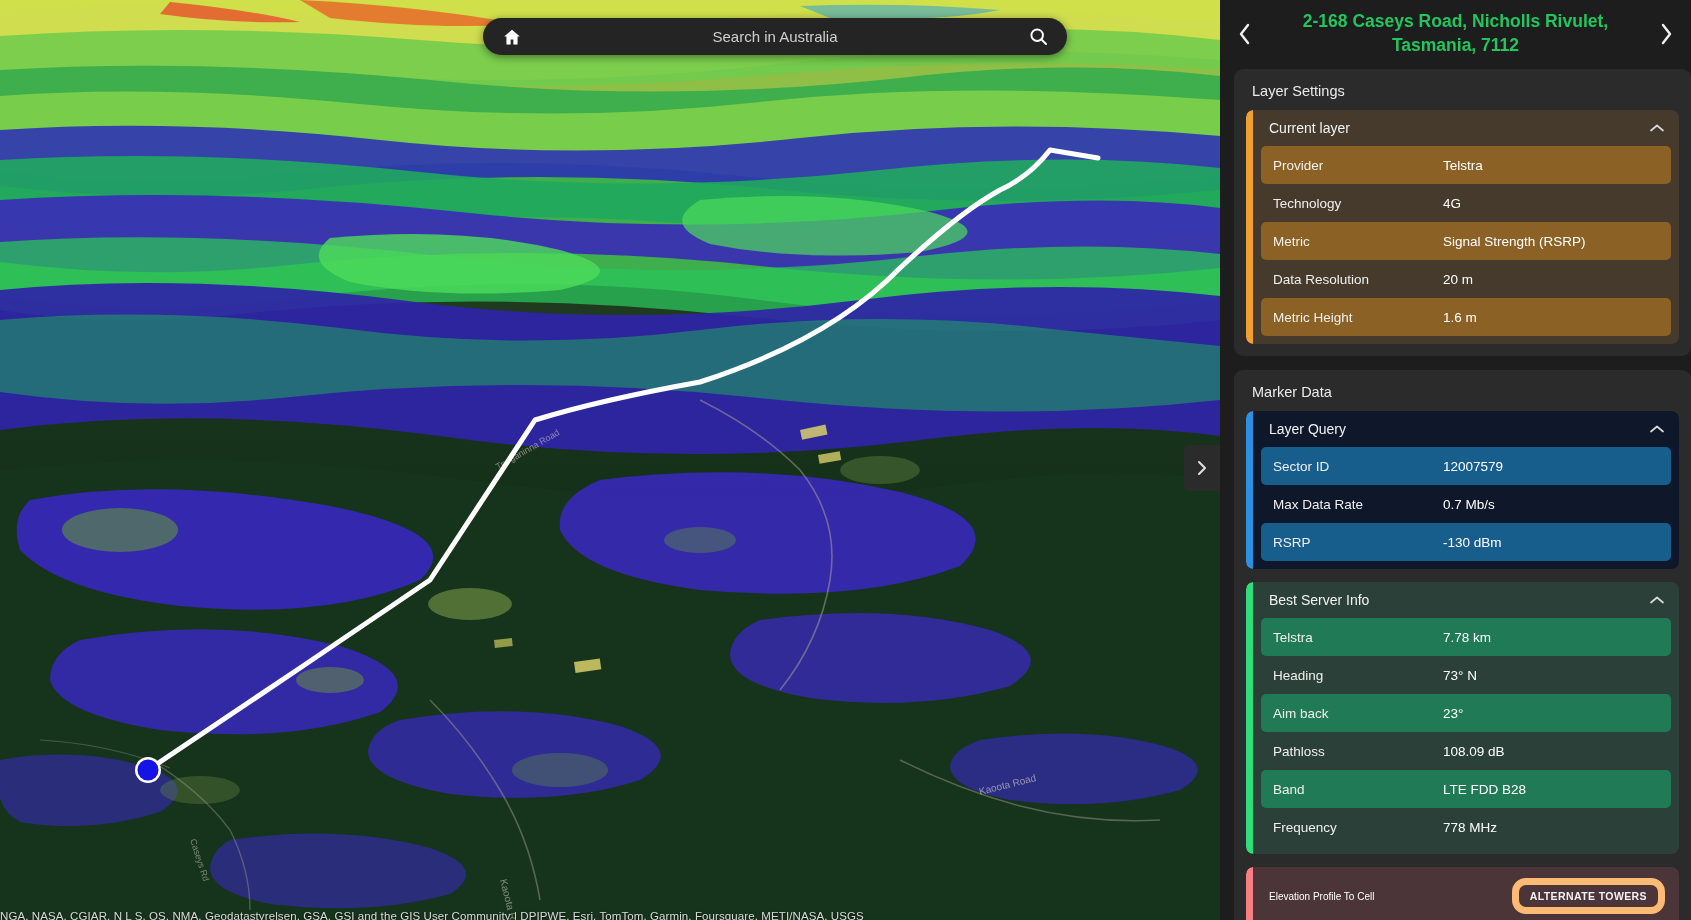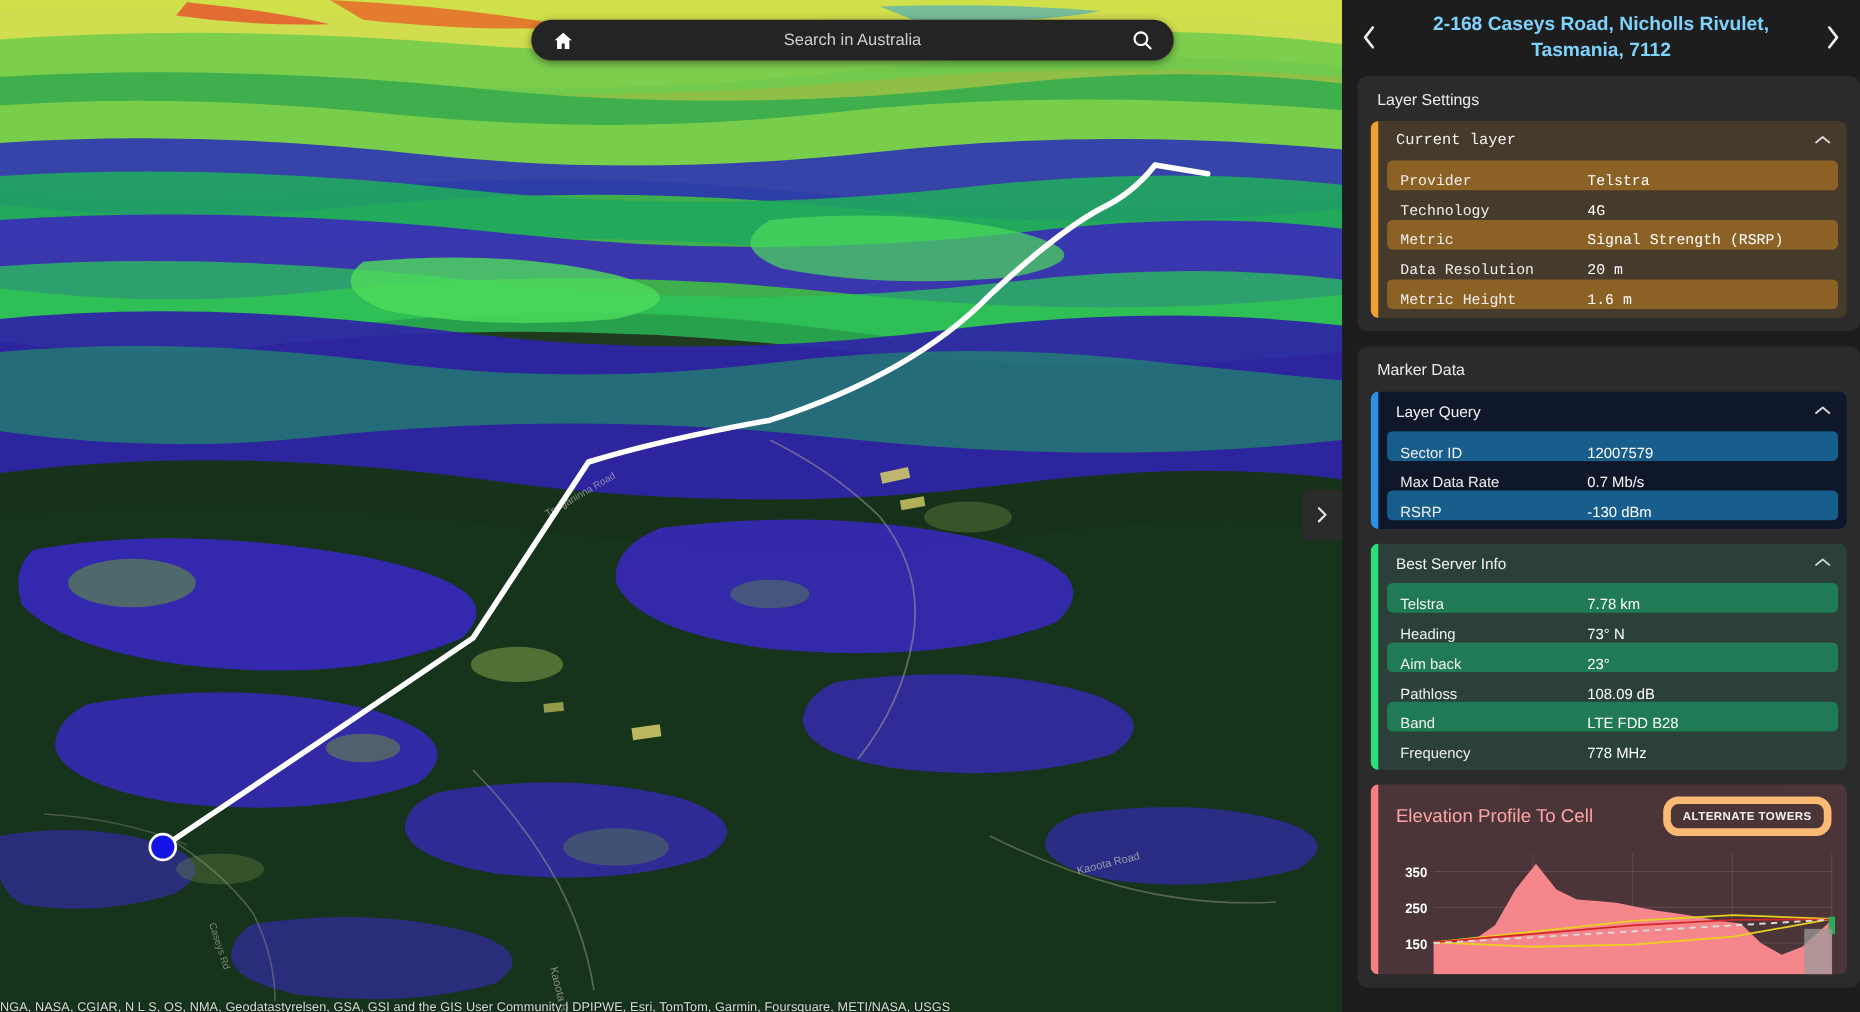--- a/index.html
+++ b/index.html
@@ -96,21 +96,21 @@
     min-height: 64px;
   }
   .sb-nav {
     width: 34px; height: 38px;
     display: flex; align-items: center; justify-content: center;
     cursor: pointer; flex: 0 0 auto;
   }
   .sb-title {
     flex: 1 1 auto;
     text-align: center;
-    color: #7dd3fc;
+    color: #22c55e;
     font-size: 17.5px;
     font-weight: bold;
     line-height: 1.35;
     padding: 0 4px;
   }
 
   .sb-scroll {
     flex: 1 1 auto;
     overflow: hidden;
     padding: 0 0 0 14px;
@@ -143,32 +143,32 @@
   }
   .group-inner { border-radius: 0 7px 7px 0; overflow: hidden; }
   .group-head {
     display: flex; align-items: center; justify-content: space-between;
     padding: 9px 14px 9px 16px;
     cursor: pointer;
   }
   .group-head-label { color: #f2f2f2; font-size: 14px; }
   .group-rows { padding: 0 8px 8px 8px; }
   .row {
-    display: flex; align-items: flex-end;
-    height: 27px;
+    display: flex; align-items: center;
+    height: 38px;
     padding: 0 10px 0 12px;
     border-radius: 5px;
     margin-bottom: 0;
   }
   .row .k { color: #f0efee; font-size: 13.5px; flex: 0 0 170px; }
   .row .v { color: #ffffff; font-size: 13.5px; flex: 1 1 auto; }
 
   
   .g-amber .group-bar { background: #f0a030; }
-  .g-amber .group-inner { background: #453a2c; font-family: Liberation Mono, monospace; }
+  .g-amber .group-inner { background: #453a2c; }
   .g-amber .row.alt { background: #8c6125; }
 
   
   .g-blue .group-bar { background: #2e90e0; }
   .g-blue .group-inner { background: #0f172a; }
   .g-blue .row.alt { background: #175e8c; }
 
   
   .g-green .group-bar { background: #2fdc7a; }
   .g-green .group-inner { background: #2a4038; }
@@ -176,21 +176,21 @@
 
   
   .g-red .group-bar { background: #f57f82; }
   .g-red .group-inner { background: #4b3538; }
 
   
   .elev-head {
     display: flex; align-items: center; justify-content: space-between;
     padding: 11px 14px 6px 16px;
   }
-  .elev-title { color: #fca5a5; font-size: 17px; }
+  .elev-title { color: #ffffff; font-size: 10px; }
   .alt-towers-btn {
     border: 7px solid #fdba74;
     border-radius: 14px;
     color: #f2f2f2;
     background: transparent;
     font-size: 10.5px;
     font-weight: bold;
     letter-spacing: .4px;
     padding: 5px 11px;
     cursor: pointer;

